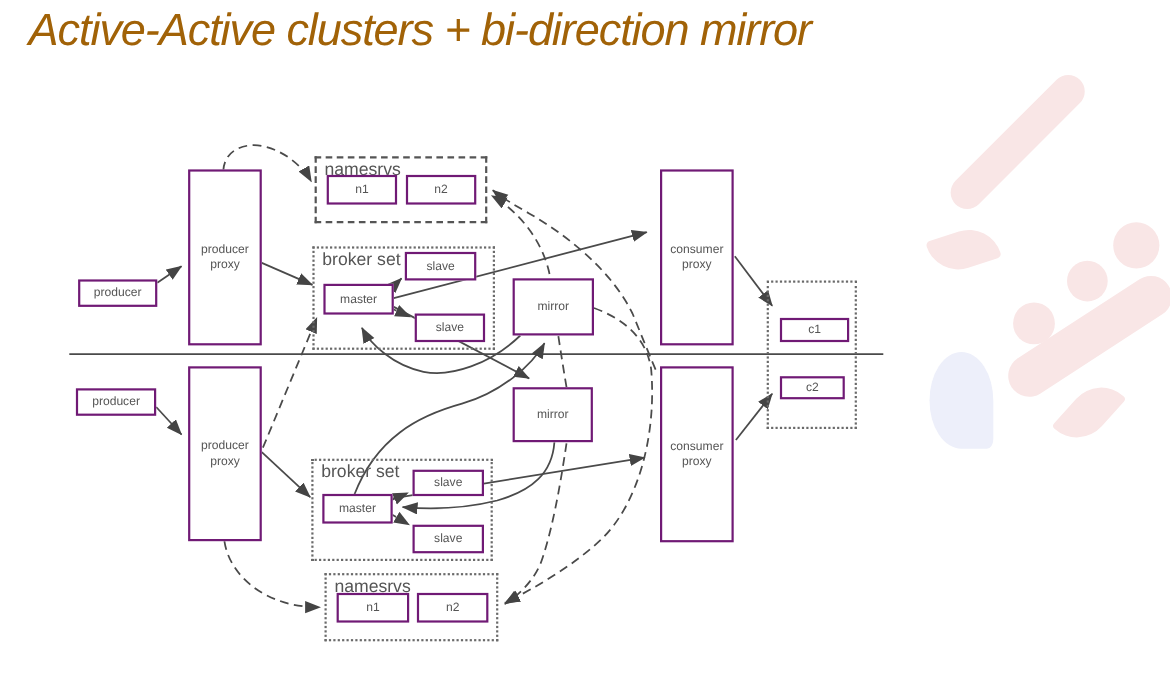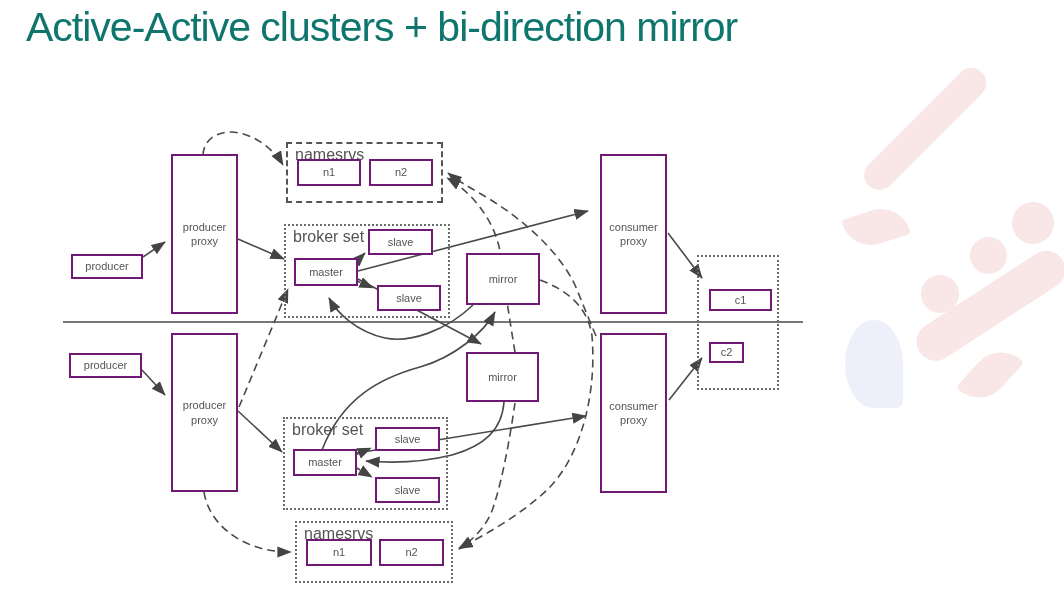--- a/index.html
+++ b/index.html
@@ -1,19 +1,19 @@
 <!DOCTYPE html>
 <html><head>
 <meta charset="utf-8">
 <style>
   html,body{margin:0;padding:0;background:#ffffff;}
   #stage{position:relative;width:1064px;height:613px;background:#ffffff;overflow:hidden;
          font-family:"Liberation Sans",sans-serif;}
-  #title{position:absolute;left:26px;top:4px;font-size:41px;color:#0f766e;
-         letter-spacing:-1px;white-space:nowrap;z-index:5;}
+  #title{position:absolute;left:26px;top:4px;font-size:41px;color:#a16207;
+         letter-spacing:-1px;white-space:nowrap;z-index:5;font-style:italic;}
   
   .wm{position:absolute;z-index:0;}
   
   #wires{position:absolute;left:0;top:0;z-index:1;}
   
   .grp{position:absolute;z-index:2;box-sizing:border-box;background:transparent;}
   .grp.dotted{border:2px dotted #6a6a6a;}
   .grp.dashed{border:2px dashed #555555;}
   .grp-label{position:absolute;left:7px;top:2px;font-size:16px;color:#555;z-index:4;}
   
@@ -147,21 +147,21 @@
     </div>
 
   <div class="box" style="left:466px;top:352px;width:73px;height:50px;">
       <span>mirror</span>
     </div>
 
   <div class="box" style="left:600px;top:333px;width:67px;height:160px;">
       <span>consumer proxy</span>
     </div>
 
-  <div class="box" style="left:709px;top:342px;width:35px;height:21px;">
+  <div class="box" style="left:709px;top:342px;width:59px;height:21px;">
       <span>c2</span>
     </div>
 
   <div class="grp dotted" style="left:295px;top:521px;width:158px;height:62px;">
     <div class="grp-label">namesrvs</div>
   </div>
   <div class="box" style="left:306px;top:539px;width:66px;height:27px;">
       <span>n1</span>
     </div>
   <div class="box" style="left:379px;top:539px;width:65px;height:27px;">

